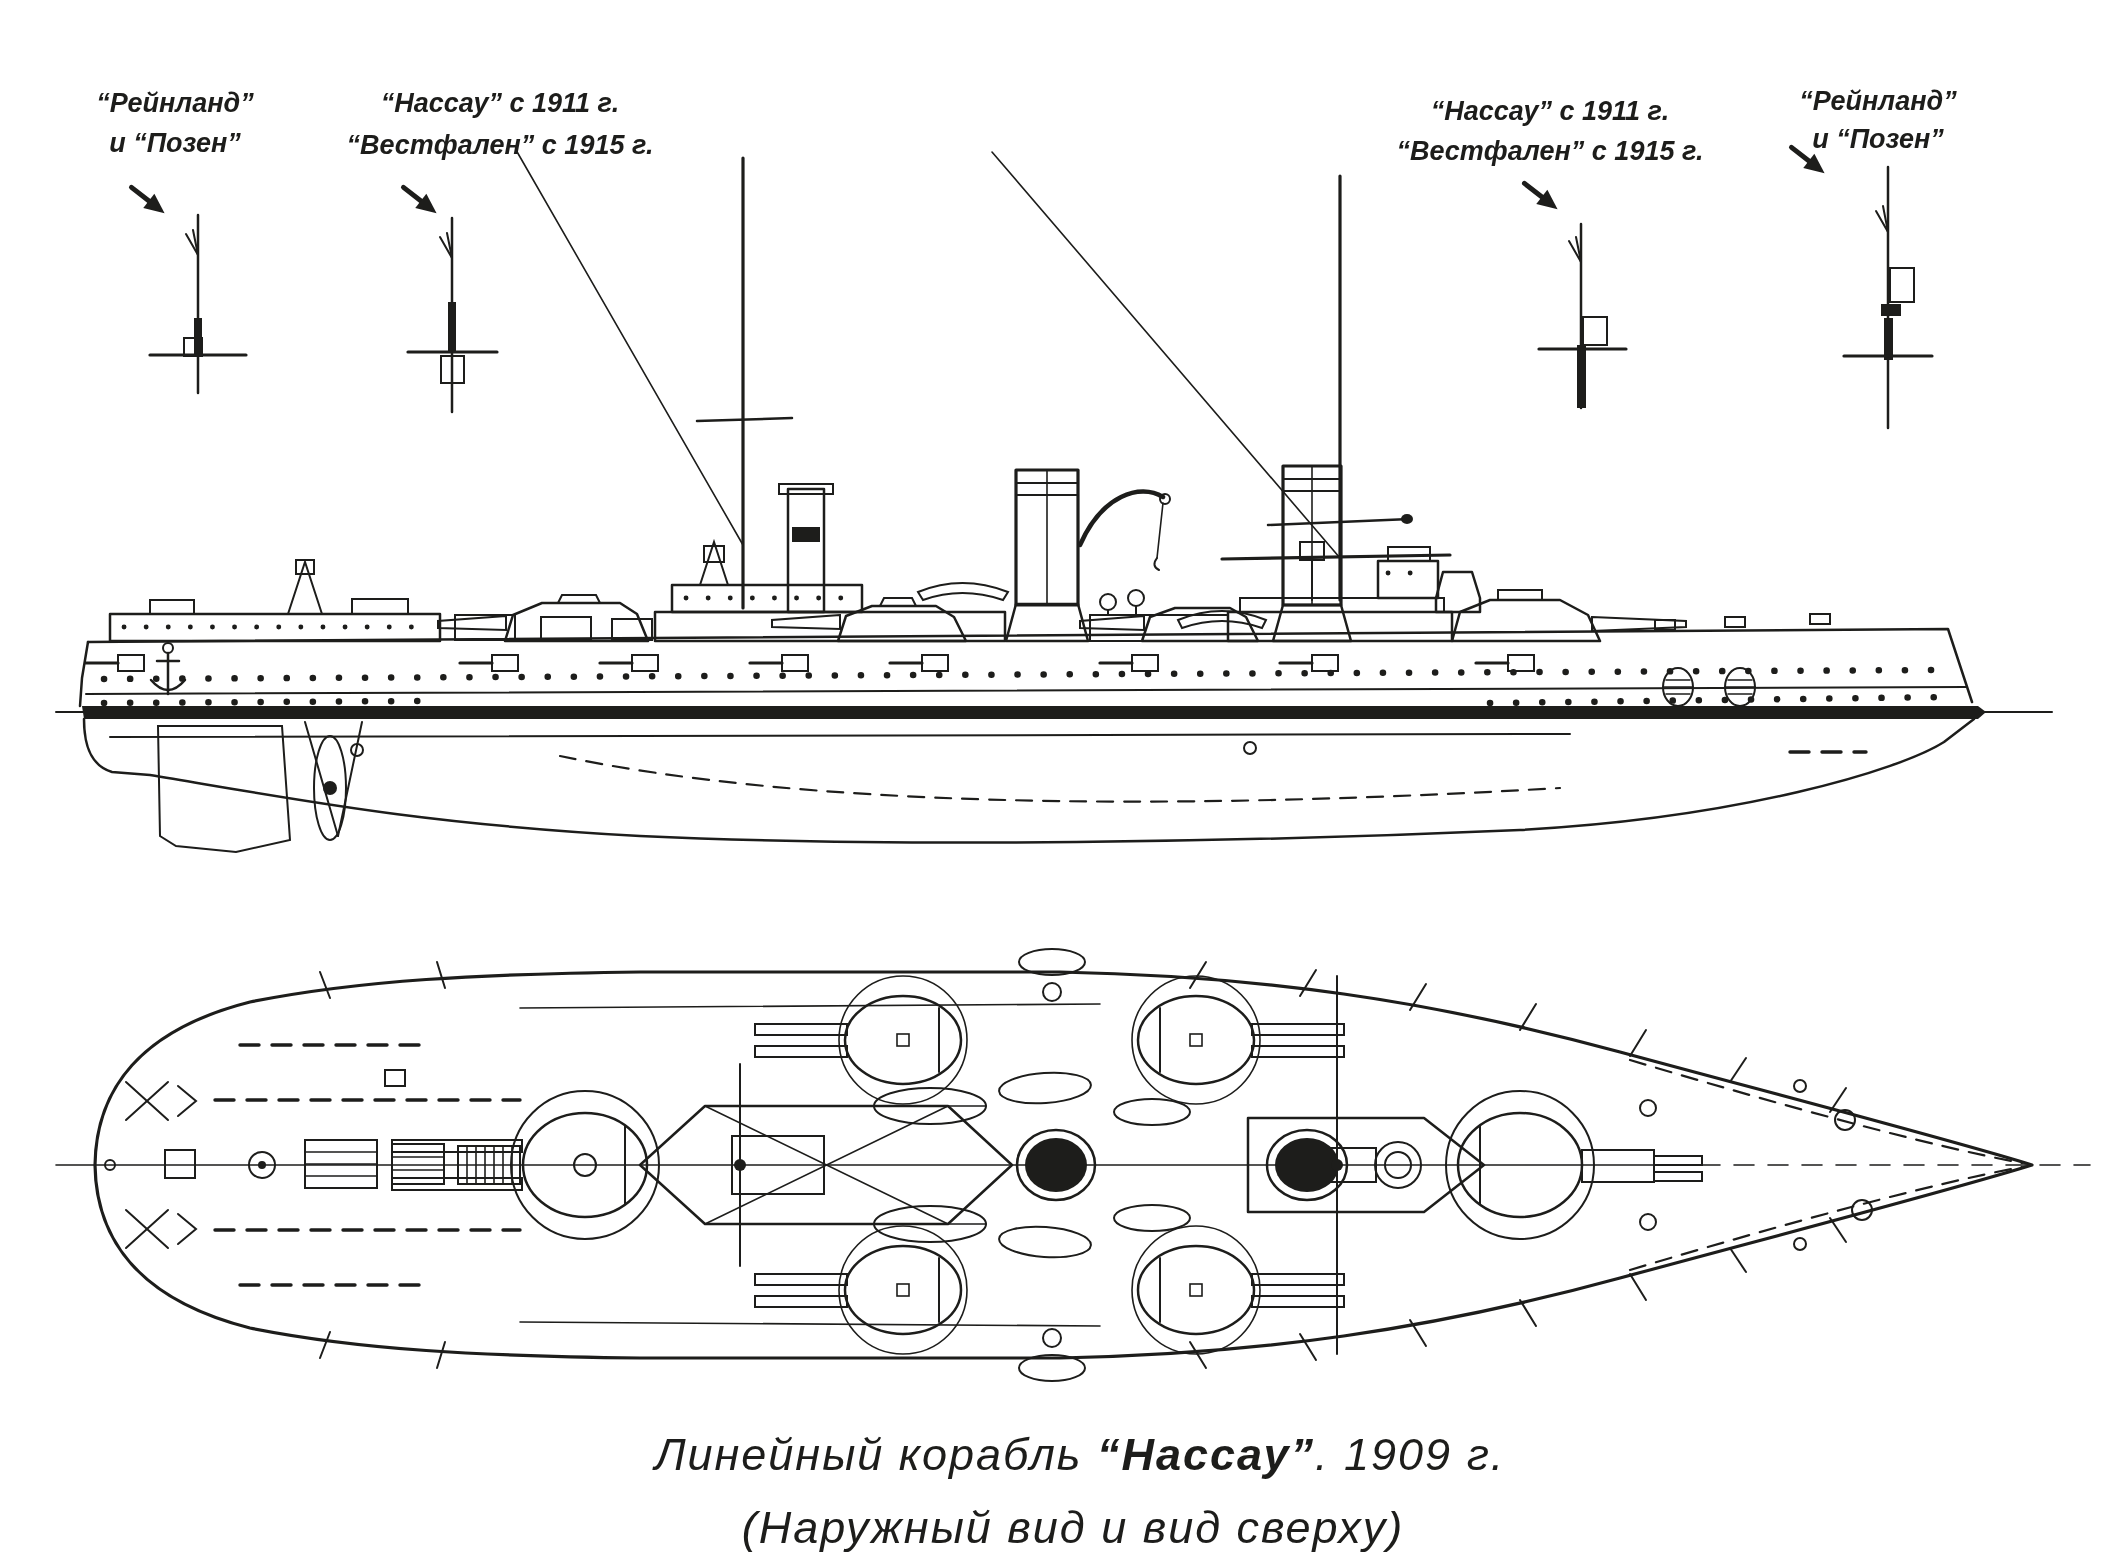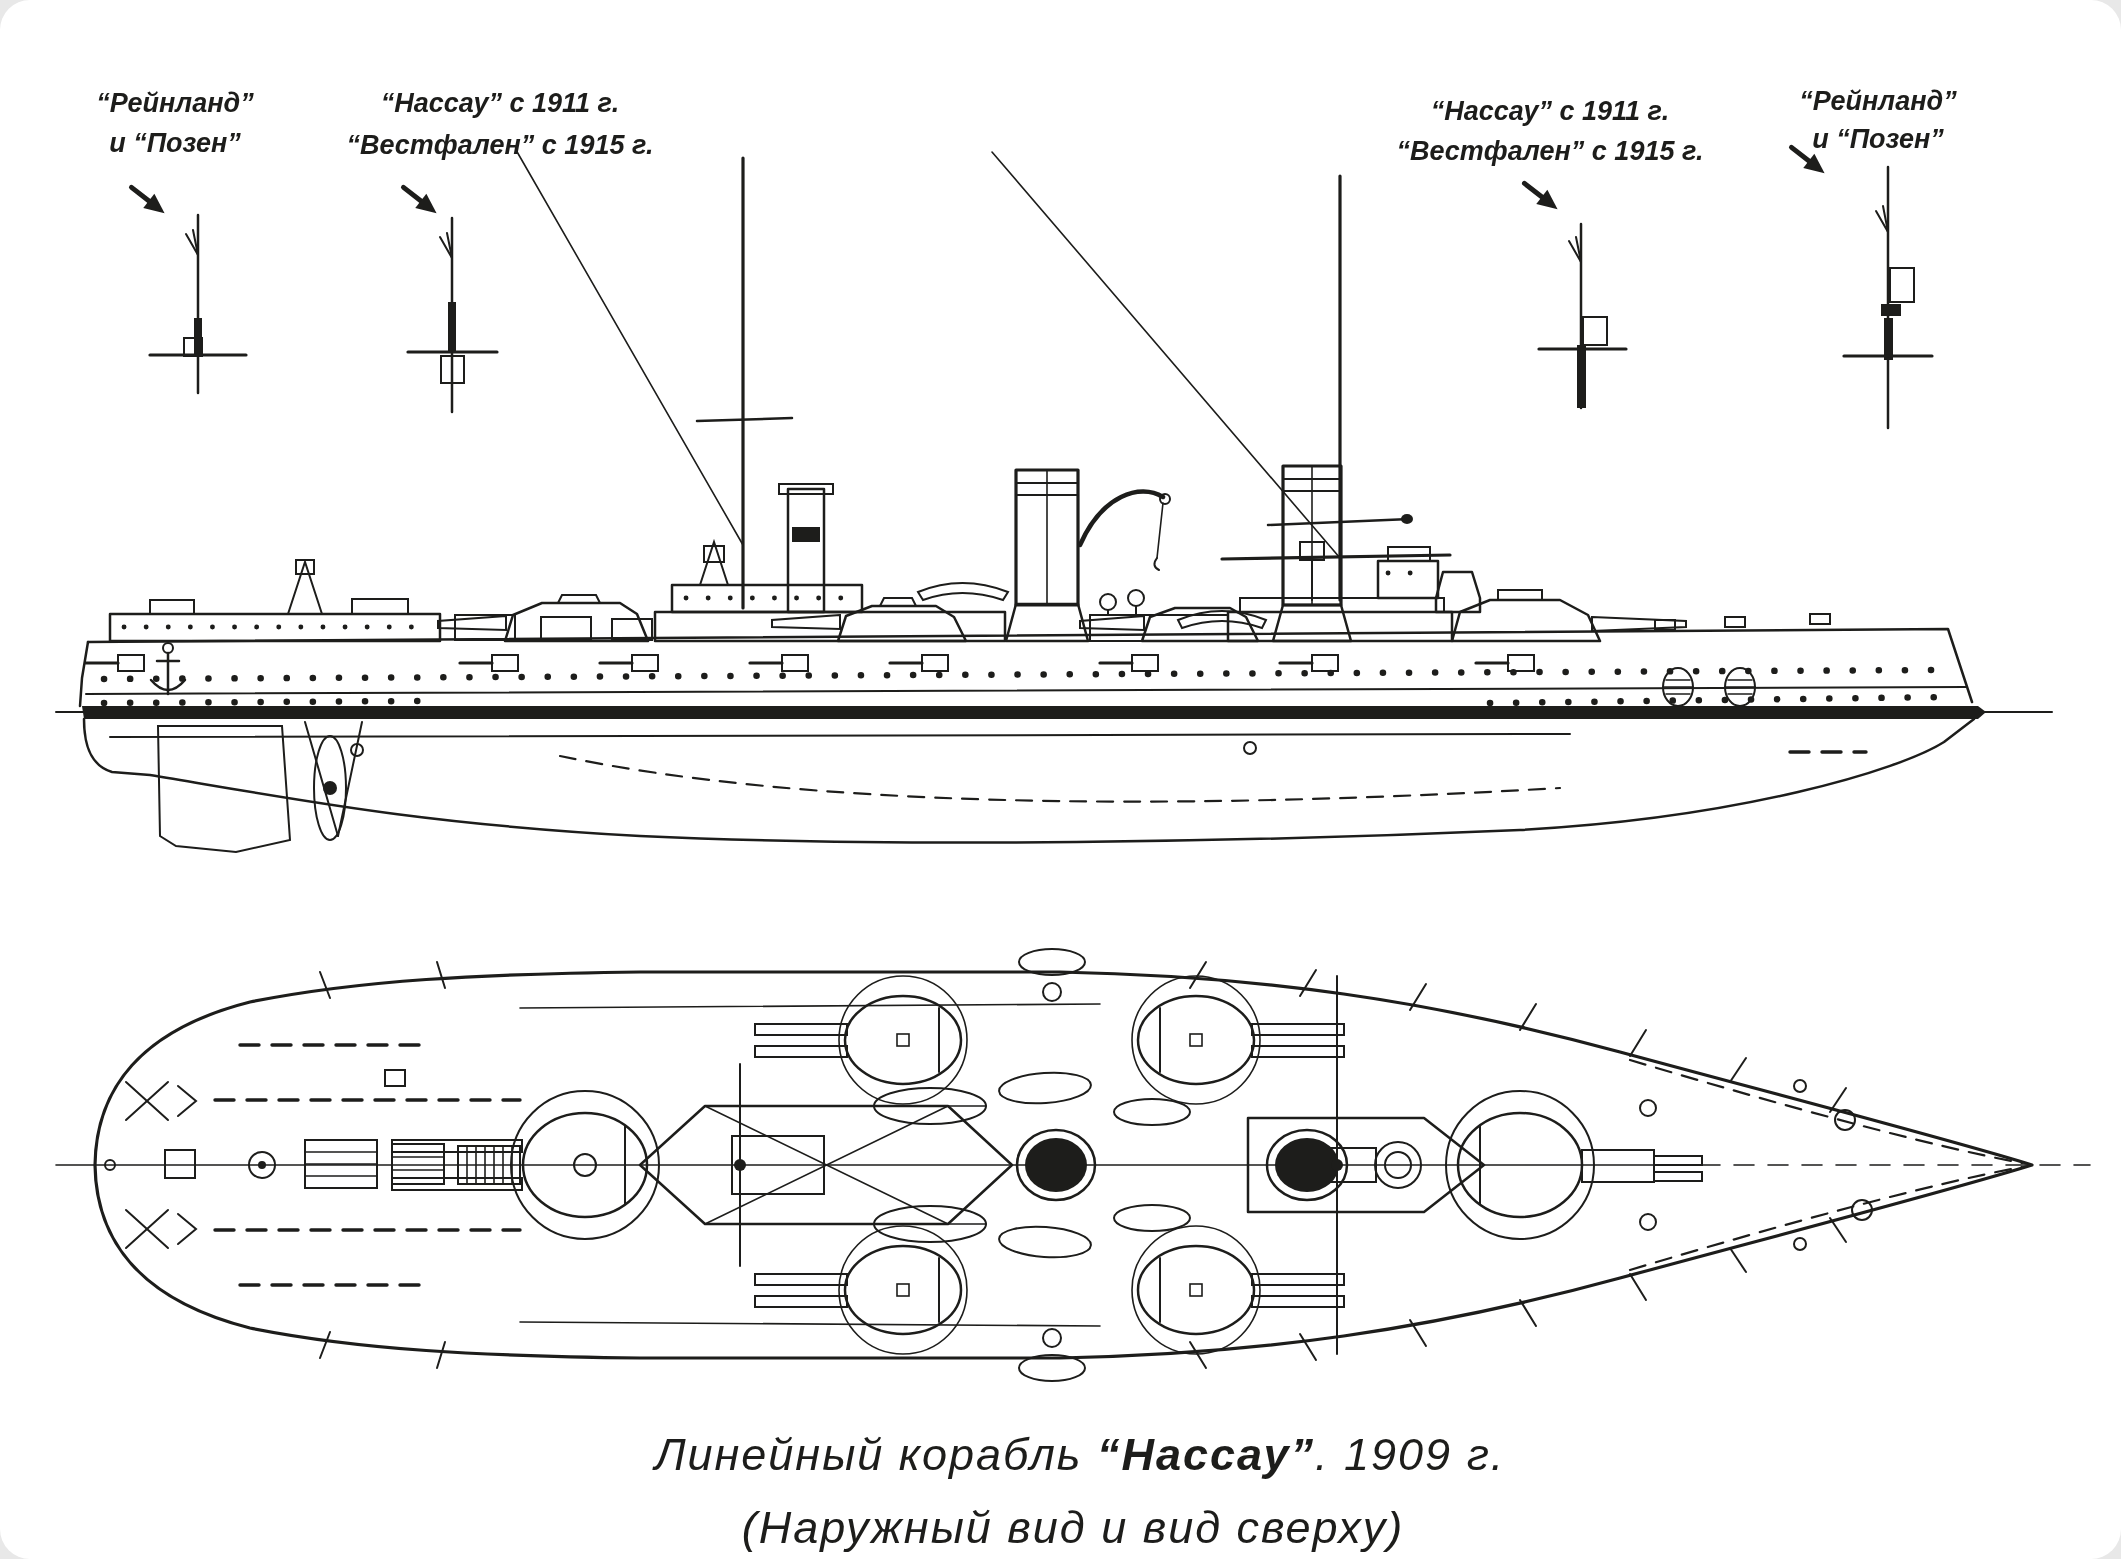--- a/index.html
+++ b/index.html
@@ -1,21 +1,20 @@
 <!DOCTYPE html>
 <html style="--ink: #1d1d1b; --paper: #ffffff;"><head>
 <meta charset="utf-8">
 <style>
   :root{ --ink:#1d1d1b; --paper:#ffffff; }
   html,body{ margin:0; padding:0; background:#e8e8e8; }
   .stage{
     position:relative; width:2121px; height:1559px;
     background:var(--paper); overflow:hidden; margin:0 auto;
     font-family:"Liberation Sans", sans-serif;
-    border-radius:30px;
   }
   svg{ position:absolute; inset:0; display:block; }
   .ln{ fill:none; stroke:var(--ink); stroke-width:2.5; stroke-linecap:round; stroke-linejoin:round; }
   .ln1{ fill:none; stroke:var(--ink); stroke-width:1.6; stroke-linecap:round; }
   .ln2{ fill:none; stroke:var(--ink); stroke-width:2.0; stroke-linecap:round; }
   .ln3{ fill:none; stroke:var(--ink); stroke-width:3.2; stroke-linecap:round; stroke-linejoin:round; }
   .ink{ fill:var(--ink); stroke:none; }
   .dots{ fill:none; stroke:var(--ink); stroke-width:6.5; stroke-linecap:round; stroke-dasharray:0.1 26; }
   .dots-sm{ fill:none; stroke:var(--ink); stroke-width:4.8; stroke-linecap:round; stroke-dasharray:0.1 22; }
   .dash{ fill:none; stroke:var(--ink); stroke-width:2.2; stroke-dasharray:16 11; stroke-linecap:round; }

